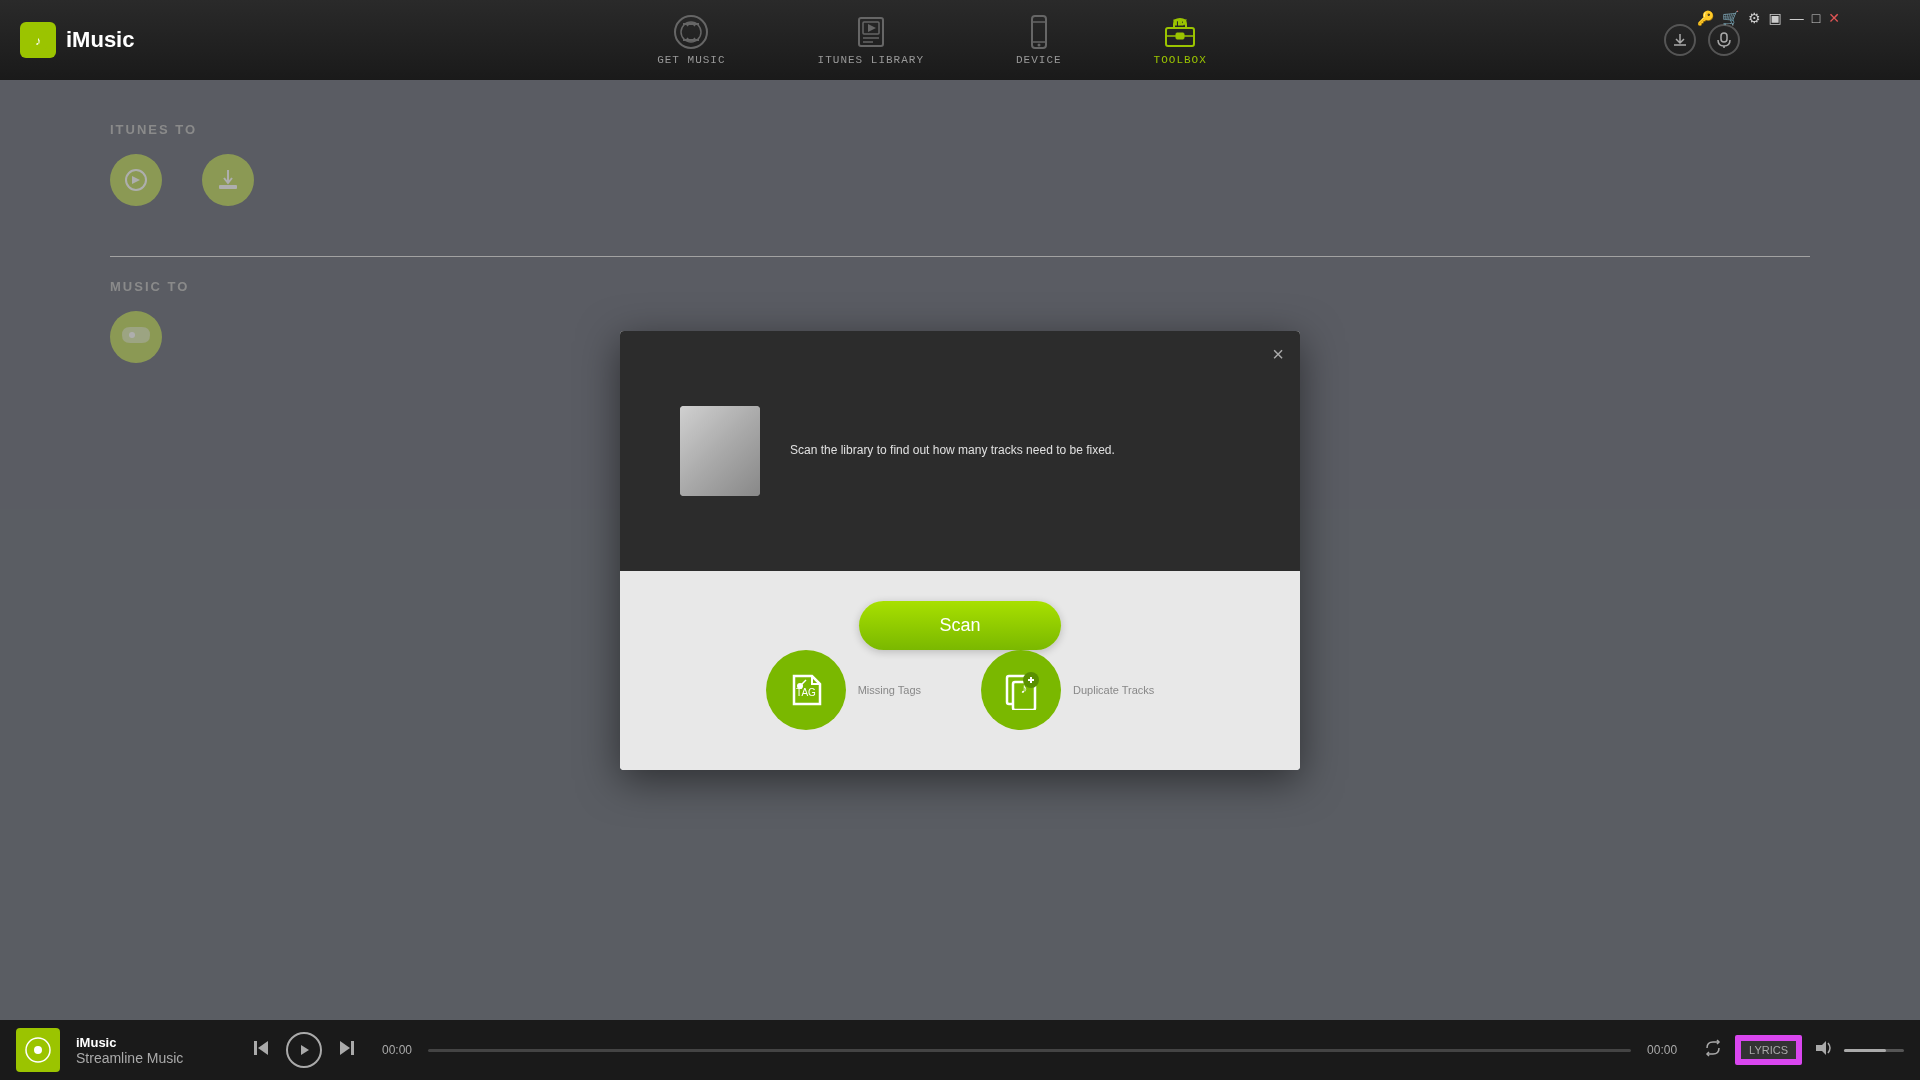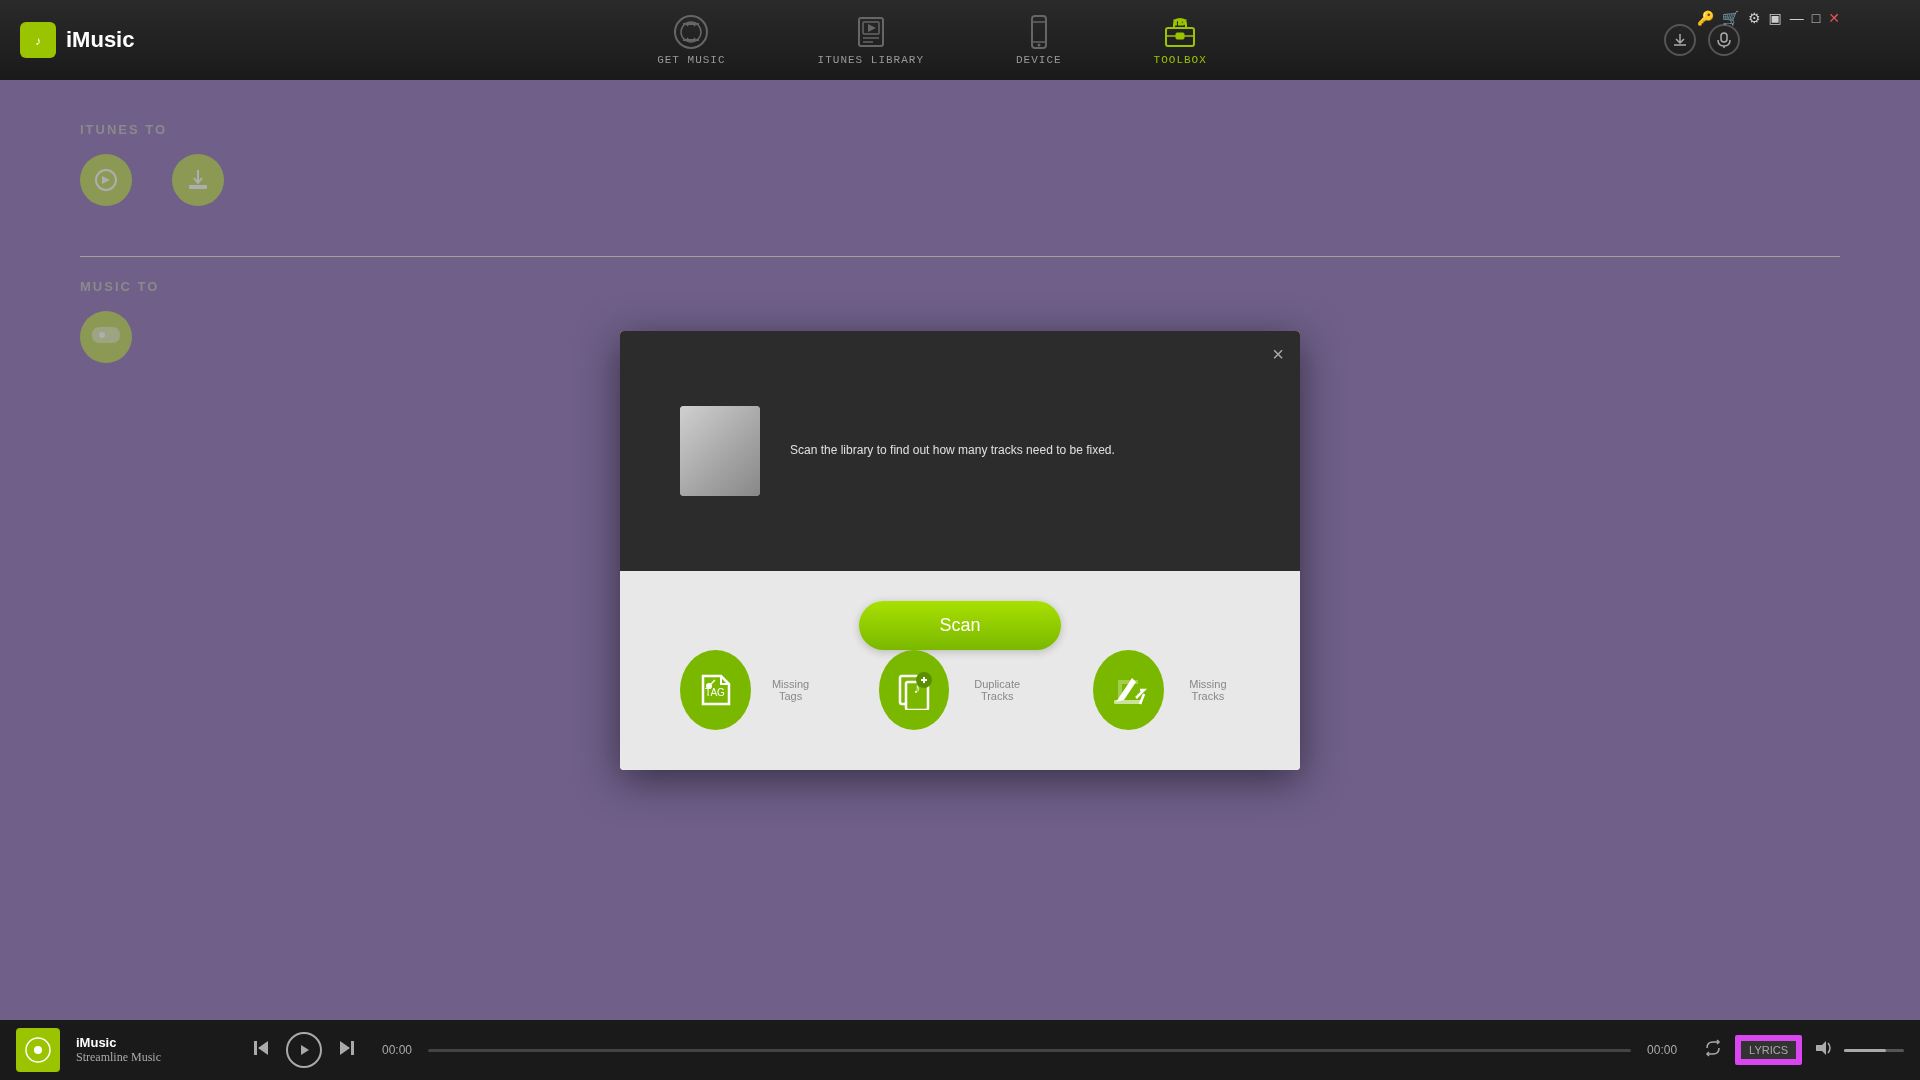--- a/index.html
+++ b/index.html
@@ -111,22 +111,22 @@
       height: calc(1080px - 80px - 60px);
       background: #f5f5f5;
       position: relative;
       overflow: hidden;
     }
 
     
     #bg-content {
       position: absolute;
       top: 0; left: 0; right: 0; bottom: 0;
-      background: #4c1d95;
-      padding: 40px 80px;
+      background: #0f172a;
+      padding: 40px 110px;
       opacity: 0.5;
     }
 
     .section-title {
       font-size: 13px;
       color: #999;
       letter-spacing: 2px;
       margin-bottom: 20px;
       font-weight: 600;
     }
@@ -298,22 +298,21 @@
     }
 
     #player-title {
       color: white;
       font-size: 13px;
       font-weight: 600;
     }
 
     #player-subtitle {
       color: #aaa;
-      font-size: 12px;
-      font-family: Liberation Serif, serif;
+      font-size: 14px;
     }
 
     #player-controls {
       display: flex;
       align-items: center;
       gap: 16px;
     }
 
     .ctrl-btn {
       color: #aaa;
@@ -591,32 +590,20 @@
                 <rect x="12" y="12" width="22" height="28" rx="2" fill="#7ab800" stroke="white" stroke-width="2.5"></rect>
                 <text x="23" y="23" text-anchor="middle" font-size="14" fill="white">♪</text>
                 <circle cx="30" cy="10" r="8" fill="#5a9000"></circle>
                 <line x1="27" y1="10" x2="33" y2="10" stroke="white" stroke-width="2"></line>
                 <line x1="30" y1="7" x2="30" y2="13" stroke="white" stroke-width="2"></line>
               </svg>
             </div>
             <span class="scan-item-label">Duplicate Tracks</span>
           </div>
 
-          <div class="scan-item">
-            <div class="scan-item-circle" style="background:#7ab800;">
-              <svg width="40" height="40" viewBox="0 0 40 40">
-                <path d="M10 10 L30 10 L30 14 L14 14 L14 28 L10 28 Z" fill="white" opacity="0.3"></path>
-                <path d="M8 32 L24 8 L28 12 L16 30 Z" fill="white"></path>
-                <path d="M28 28 L36 20 L32 20" fill="none" stroke="white" stroke-width="2.5"></path>
-                <path d="M32 34 L36 24" fill="none" stroke="white" stroke-width="2.5"></path>
-                <rect x="6" y="30" width="28" height="4" rx="1" fill="white" opacity="0.6"></rect>
-              </svg>
-            </div>
-            <span class="scan-item-label">Missing Tracks</span>
-          </div>
 
         </div>
       </div>
     </div>
   </div>
 
 </div>
 
 <div id="player-bar">
 

